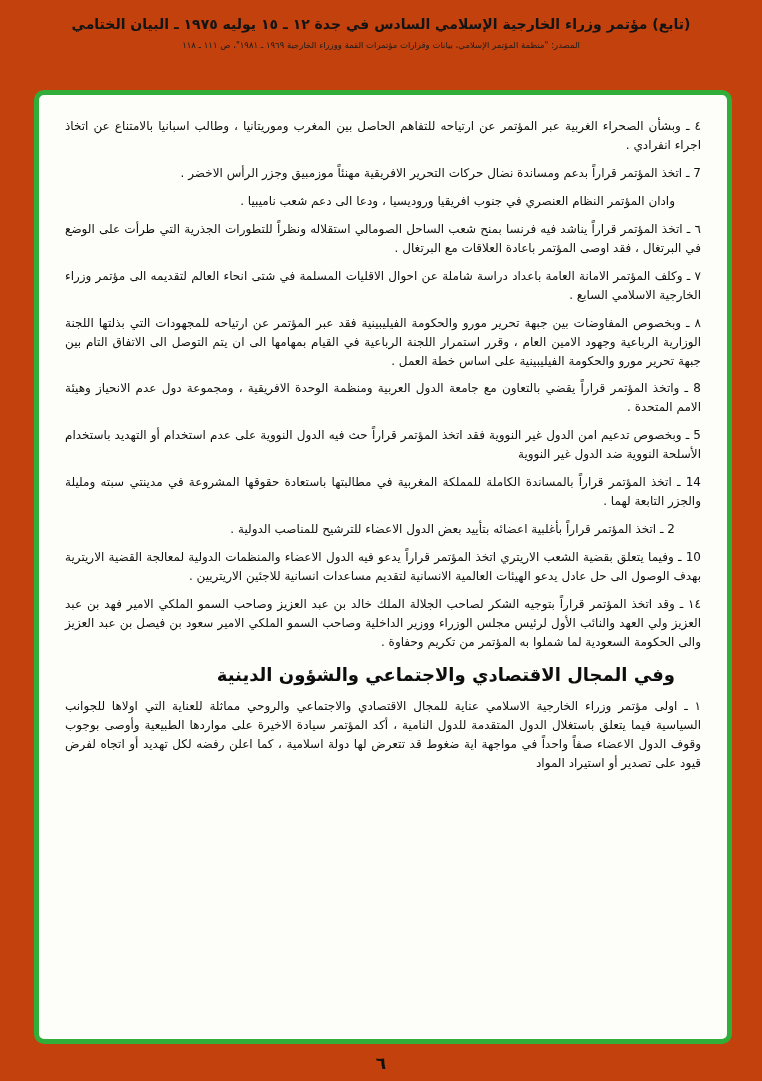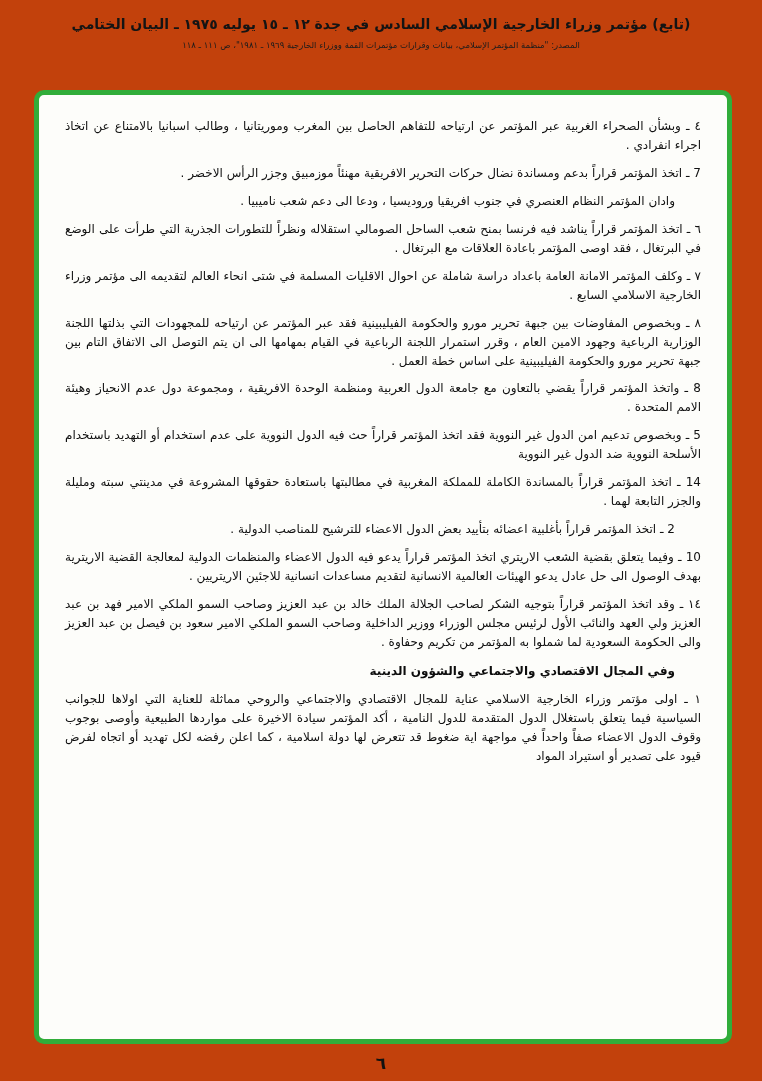--- a/index.html
+++ b/index.html
@@ -48,21 +48,21 @@
     font-size: 12px;
     line-height: 1.58;
     text-align: justify;
     margin-bottom: 9px;
     color: #101010;
   }
   .sub-indent { text-indent: 26px; }
   .section-heading {
     direction: rtl;
     font-weight: bold;
-    font-size: 12px;
+    font-size: 18px;
     margin: 12px 26px 12px 0;
     color: #0d0d0d;
   }
   .page-number {
     position: absolute;
     bottom: 8px;
     left: 0;
     right: 0;
     text-align: center;
     font-weight: bold;

